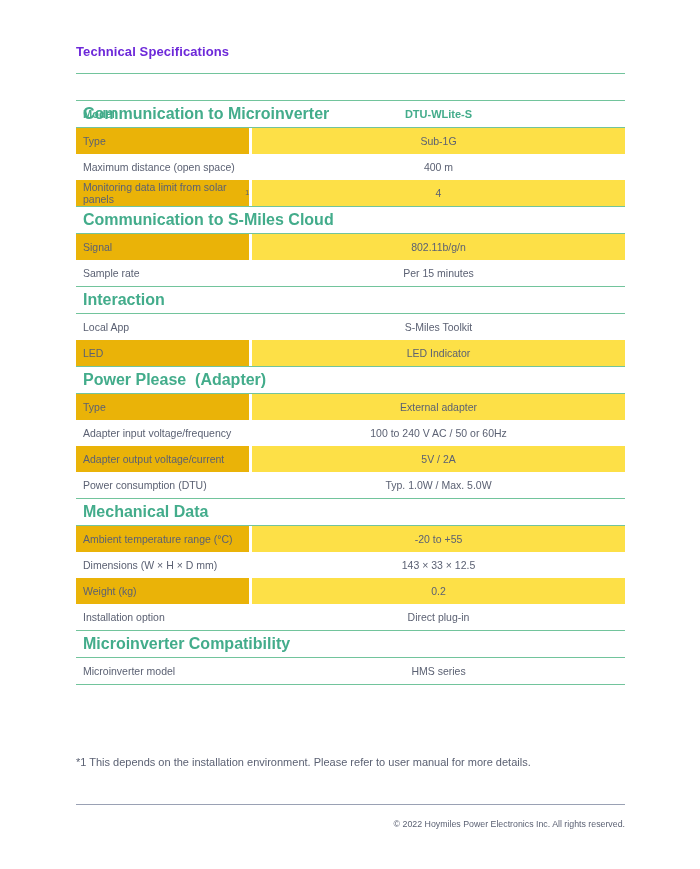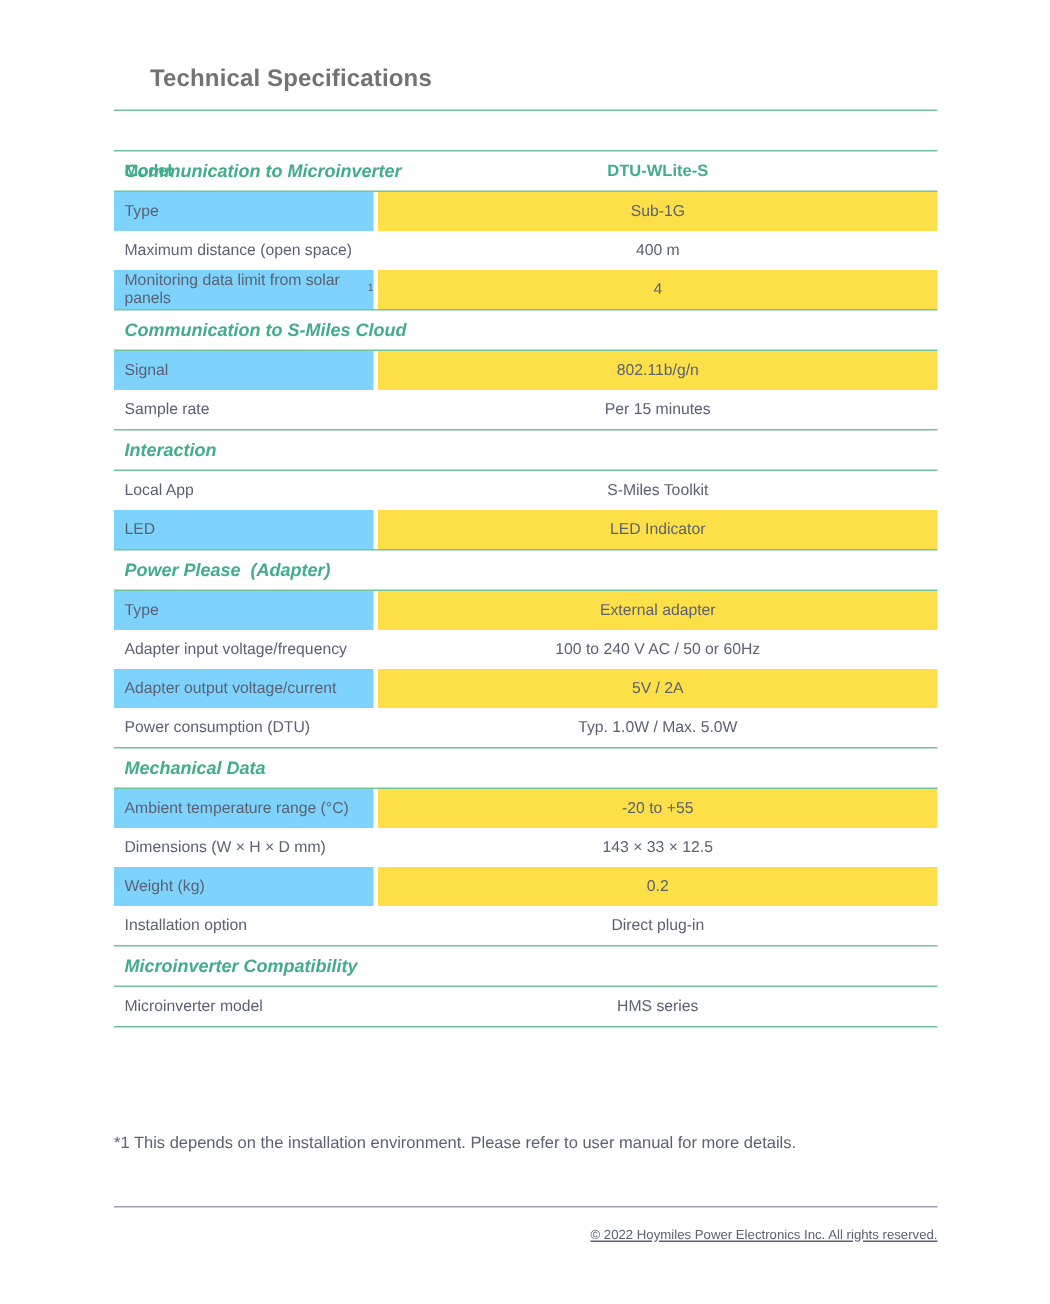--- a/index.html
+++ b/index.html
@@ -7,25 +7,24 @@
   body {
     width: 700px; height: 869px;
     position: relative;
     font-family: "Liberation Sans", "DejaVu Sans", sans-serif;
     color: #5b6173;
     overflow: hidden;
   }
   .page-title {
     position: absolute;
     left: 76px; top: 44px;
-    font-size: 16px;
+    font-size: 13px;
     font-weight: 700;
-    color: #737373;
+    color: #6d28d9;
     letter-spacing: 0.1px;
-    margin-left: 24px;
   }
   .spec-table {
     position: absolute;
     left: 76px; top: 73px;
     width: 549px;
   }
   
   .thead {
     display: flex;
     height: 28px;
@@ -60,48 +59,46 @@
   .sec-title {
     height: 27px;
     border-bottom: 1.5px solid #72c49c;
     display: flex;
     align-items: center;
     padding-left: 7px;
   }
   .sec-title span {
     color: #43ac8b;
     font-weight: 700;
-    font-size: 12px;
+    font-size: 16px;
     white-space: pre;
-    font-style: italic;
   }
   
   .rows { border-bottom: 1.5px solid #72c49c; }
   .row { display: flex; height: 26px; }
-  .row.g .cl { background: #7dd3fc; }
+  .row.g .cl { background: #eab308; }
   .row.g .cv { background: #fde047; }
   sup {
     font-size: 7px;
     line-height: 0;
     vertical-align: super;
     margin-left: 1px;
   }
   .footnote {
     position: absolute;
     left: 76px; top: 756px;
     font-size: 11px;
     color: #5b6173;
   }
   .page-footer {
     position: absolute;
     left: 76px; right: 75px; top: 804px;
     border-top: 1px solid #9aa1b4;
     padding-top: 8px;
     text-align: right;
-    text-decoration: underline;
   }
   .page-footer span {
     font-size: 8.8px;
     color: #5b6173;
   }
 </style>
 </head>
 <body>
 
 <h1 class="page-title">Technical Specifications</h1>

